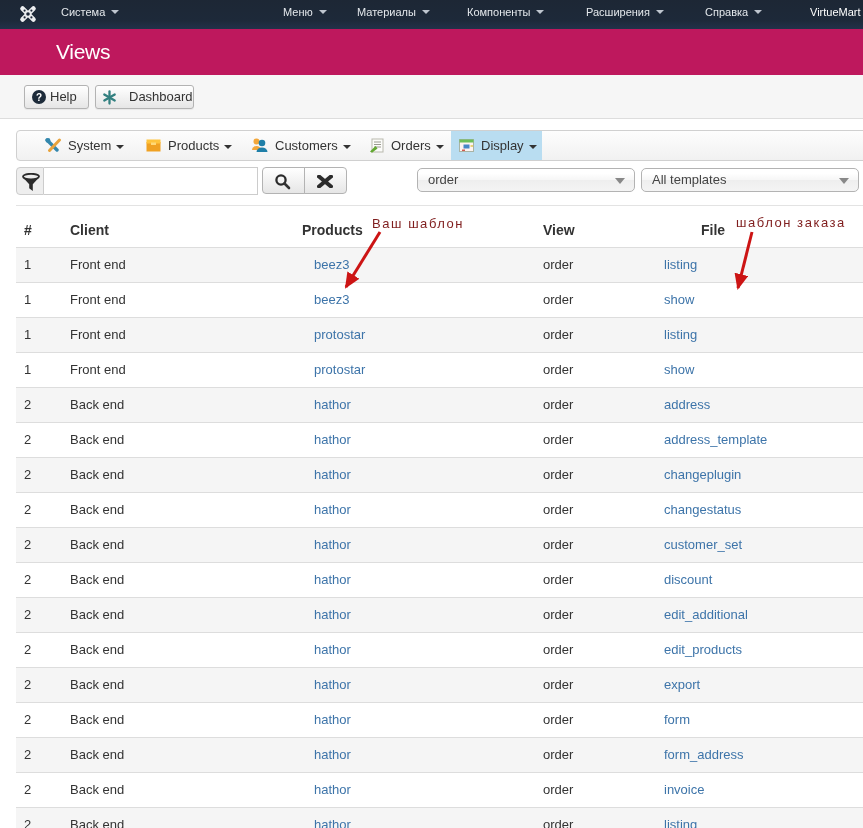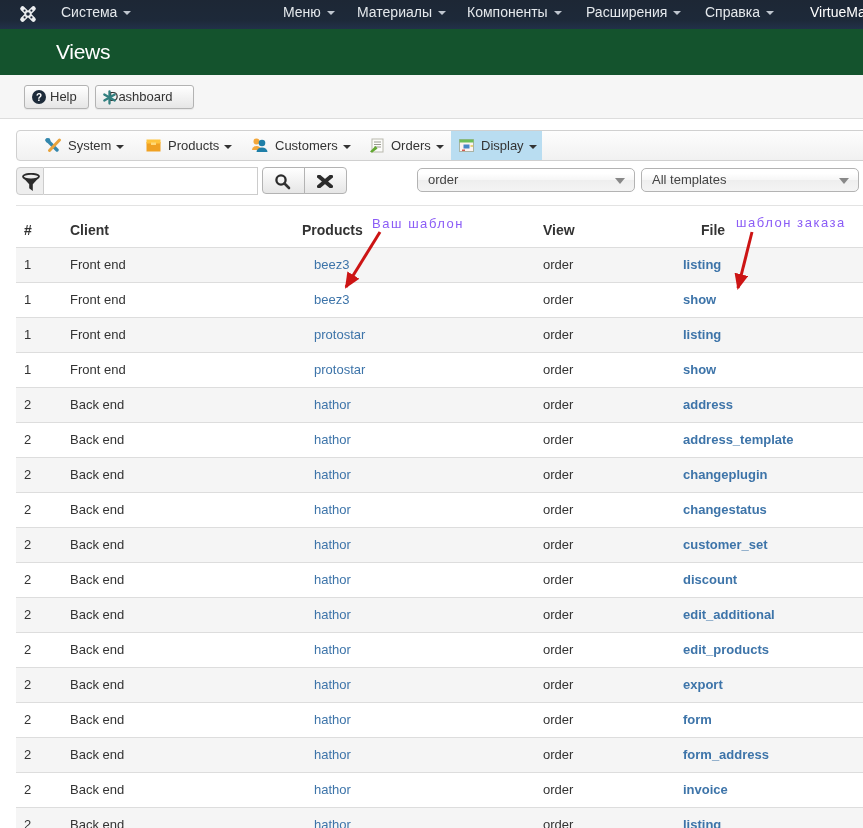--- a/index.html
+++ b/index.html
@@ -3,28 +3,28 @@
 <meta charset="utf-8">
 <style>
 * { margin:0; padding:0; box-sizing:border-box; }
 html,body { width:863px; height:828px; overflow:hidden; background:#fff;
   font-family:"Liberation Sans", sans-serif; }
 .abs { position:absolute; }
 
 
 #topbar { position:absolute; top:0; left:0; width:863px; height:29px;
   background:linear-gradient(180deg,#1d2735 0%,#1d2939 70%,#223149 100%); }
-.tmi { position:absolute; top:0; height:29px; line-height:25px; font-size:14px;
+.tmi { position:absolute; top:0; height:29px; line-height:25px; font-size:11px;
   color:#e4e8ec; white-space:nowrap; }
 .tmi .car { display:inline-block; width:0; height:0; border-left:4px solid transparent;
   border-right:4px solid transparent; border-top:4px solid #bfc6cf;
   margin-left:6px; vertical-align:2px; }
 
 
-#titlebar { position:absolute; top:29px; left:0; width:863px; height:46px; background:#14532d; }
+#titlebar { position:absolute; top:29px; left:0; width:863px; height:46px; background:#be185d; }
 #titlebar h1 { position:absolute; left:56px; top:11px; font-size:21px; font-weight:400; letter-spacing:-0.3px; color:#fff; }
 
 
 #toolbar { position:absolute; top:75px; left:0; width:863px; height:44px;
   background:#f6f6f6; border-bottom:1px solid #ddd; }
 .btn { position:absolute; height:24px; border:1px solid #b3b3b3; border-radius:3px;
   background:linear-gradient(180deg,#ffffff,#e6e6e6); font-size:13px; color:#333;
   line-height:22px; text-align:left; box-shadow:0 1px 1px rgba(0,0,0,.06); }
 
 
@@ -52,24 +52,24 @@
   border-left:5px solid transparent; border-right:5px solid transparent; border-top:6px solid #888; }
 
 
 #tabletop { position:absolute; top:205px; left:16px; width:847px; height:1px; background:#e3e3e3; }
 .hrow { position:absolute; top:206px; left:16px; width:847px; height:41px; }
 .hrow span { position:absolute; top:0; height:41px; line-height:48px; font-size:14px; font-weight:bold; color:#333; }
 .row { position:absolute; left:16px; width:847px; height:35px; border-top:1px solid #ddd; }
 .row.odd { background:#f5f5f5; }
 .row span { position:absolute; top:0; height:34px; line-height:34px; font-size:13px; color:#333; white-space:nowrap; }
 .row a { color:#3d74a9; text-decoration:none; }
-.c1 { left:8px; } .c2 { left:54px; } .c3 { left:298px; } .c4 { left:527px; } .c5 { left:667px;font-weight:bold; }
-
-
-.note { position:absolute; font-size:13px; font-weight:normal; letter-spacing:1.55px; color:#8b5cf6; line-height:13px; white-space:nowrap; }
+.c1 { left:8px; } .c2 { left:54px; } .c3 { left:298px; } .c4 { left:527px; } .c5 { left:648px; }
+
+
+.note { position:absolute; font-size:13px; font-weight:normal; letter-spacing:1.55px; color:#7f1d1d; line-height:13px; white-space:nowrap; }
 #arrows { position:absolute; left:0; top:0; width:863px; height:828px; pointer-events:none; }
 </style>
 </head>
 <body>
 
 <div id="topbar">
   <svg class="abs" style="left:19px;top:5px" width="18" height="18" viewBox="0 0 18 18">
     <g stroke="#eceef0" stroke-width="4.8" stroke-linecap="round" fill="none">
       <path d="M3.6,3.6 L14.4,14.4"></path>
         <path d="M14.4,3.6 L3.6,14.4"></path>
@@ -93,21 +93,21 @@
     <h1>Views</h1>
   </div>
 
 <div id="toolbar">
   <div class="btn" style="left:24px;top:10px;width:65px;padding-left:25px">Help
     <svg class="abs" style="left:7px;top:4px" width="14" height="14" viewBox="0 0 14 14">
       <circle cx="7" cy="7" r="7" fill="#1d2b3a"></circle>
       <text x="7" y="10.5" font-size="10" font-weight="bold" fill="#fff" text-anchor="middle" font-family="Liberation Sans">?</text>
     </svg>
   </div>
-  <div class="btn" style="left:95px;top:10px;width:99px;padding-left:13px">Dashboard
+  <div class="btn" style="left:95px;top:10px;width:99px;padding-left:33px">Dashboard
     <svg class="abs" style="left:6px;top:4px" width="15" height="15" viewBox="0 0 15 15">
       <g stroke="#338080" stroke-width="2.3" stroke-linecap="round">
         <path d="M7.5,1.5 L7.5,13.5"></path>
           <path d="M2.3,4.5 L12.7,10.5"></path>
           <path d="M12.7,4.5 L2.3,10.5"></path>
       </g>
     </svg>
   </div>
 </div>
 

